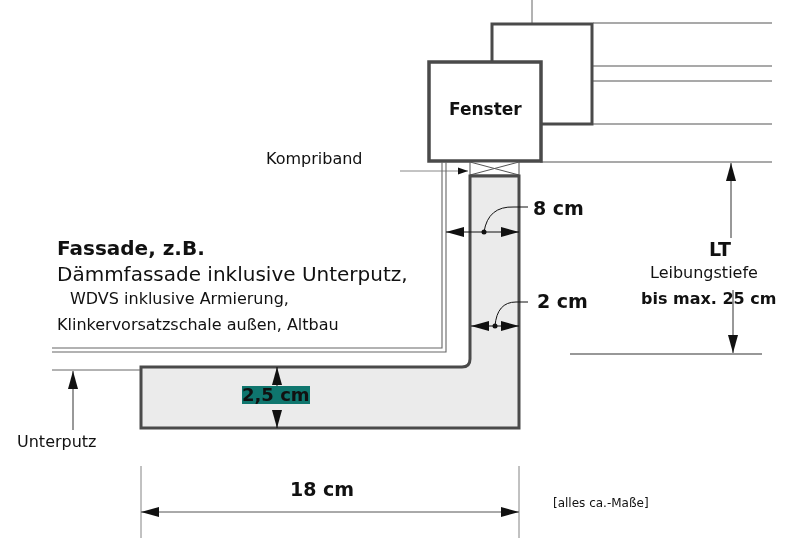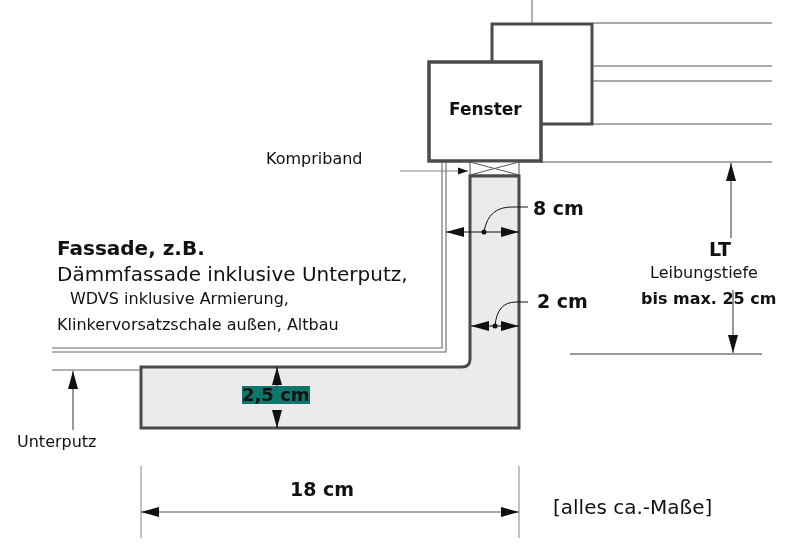--- a/index.html
+++ b/index.html
@@ -89,13 +89,13 @@
 <div class="lbl b" style="left:709px; top:240px; font-size:19px;">LT</div>
 <div class="lbl" style="left:650px; top:265px; font-size:16px;">Leibungstiefe</div>
 <div class="lbl b" style="left:641px; top:291px; font-size:16px;">bis max. 25 cm</div>
 
 <div class="lbl b" style="left:242px; top:386px; font-size:18px; background:#0f766e;">2,5 cm</div>
 
 <div class="lbl" style="left:17px; top:434px; font-size:16px;">Unterputz</div>
 
 <div class="lbl b" style="left:290px; top:480px; font-size:19px;">18 cm</div>
 
-<div class="lbl" style="left:553px; top:497px; font-size:20px;">[alles ca.-Maße]</div>
+<div class="lbl" style="left:553px; top:497px; font-size:12px;">[alles ca.-Maße]</div>
 
 </body></html>

